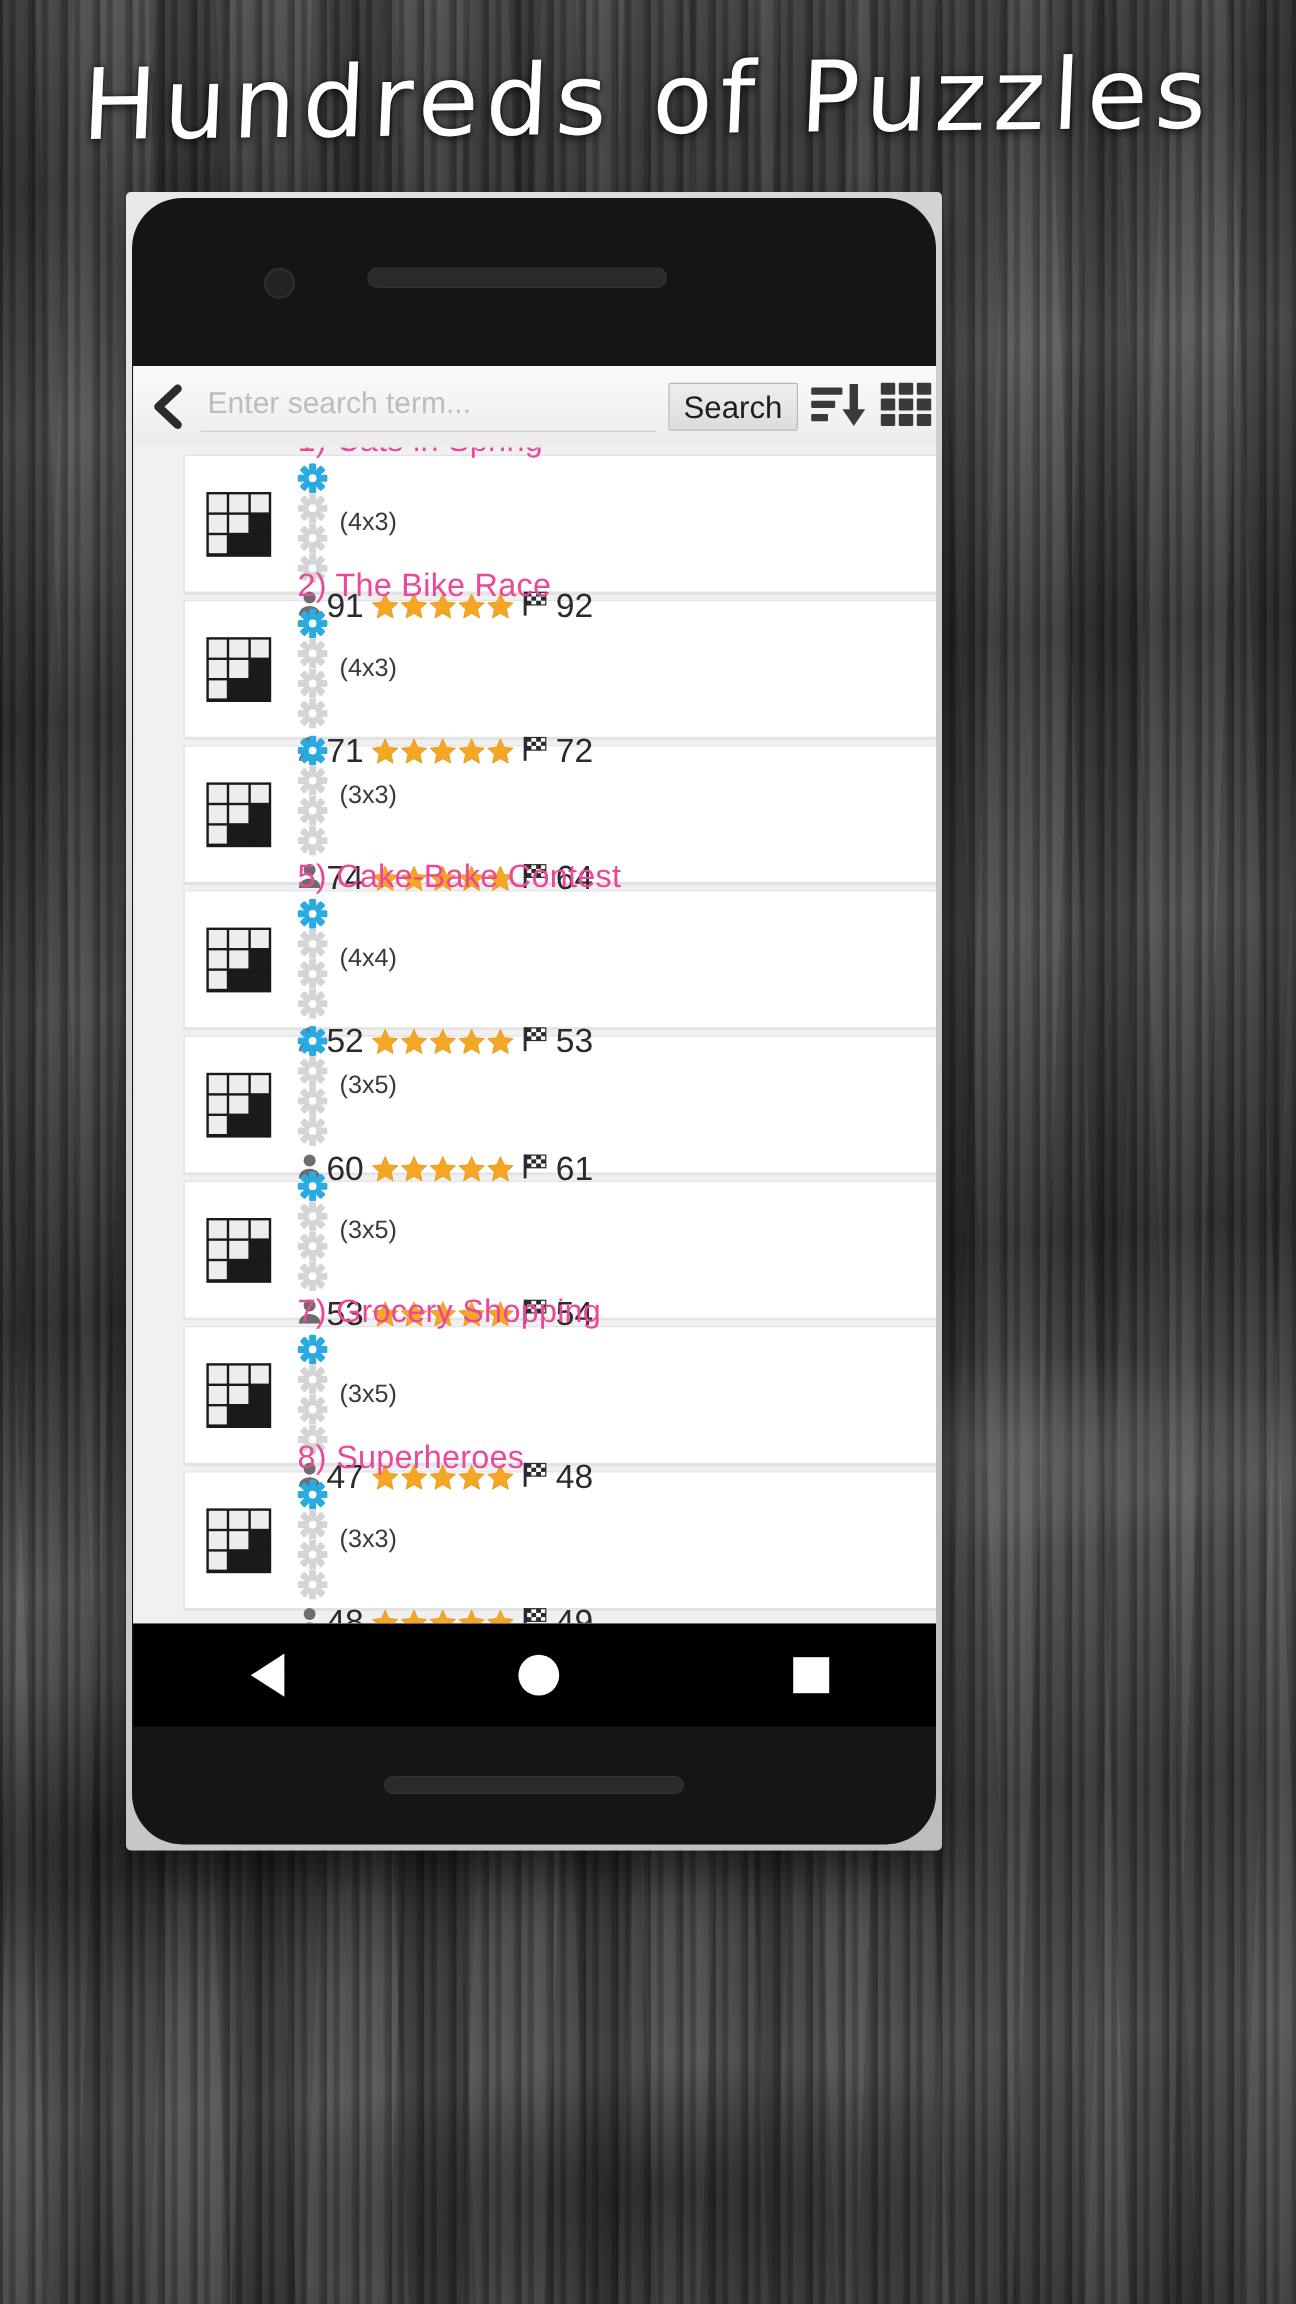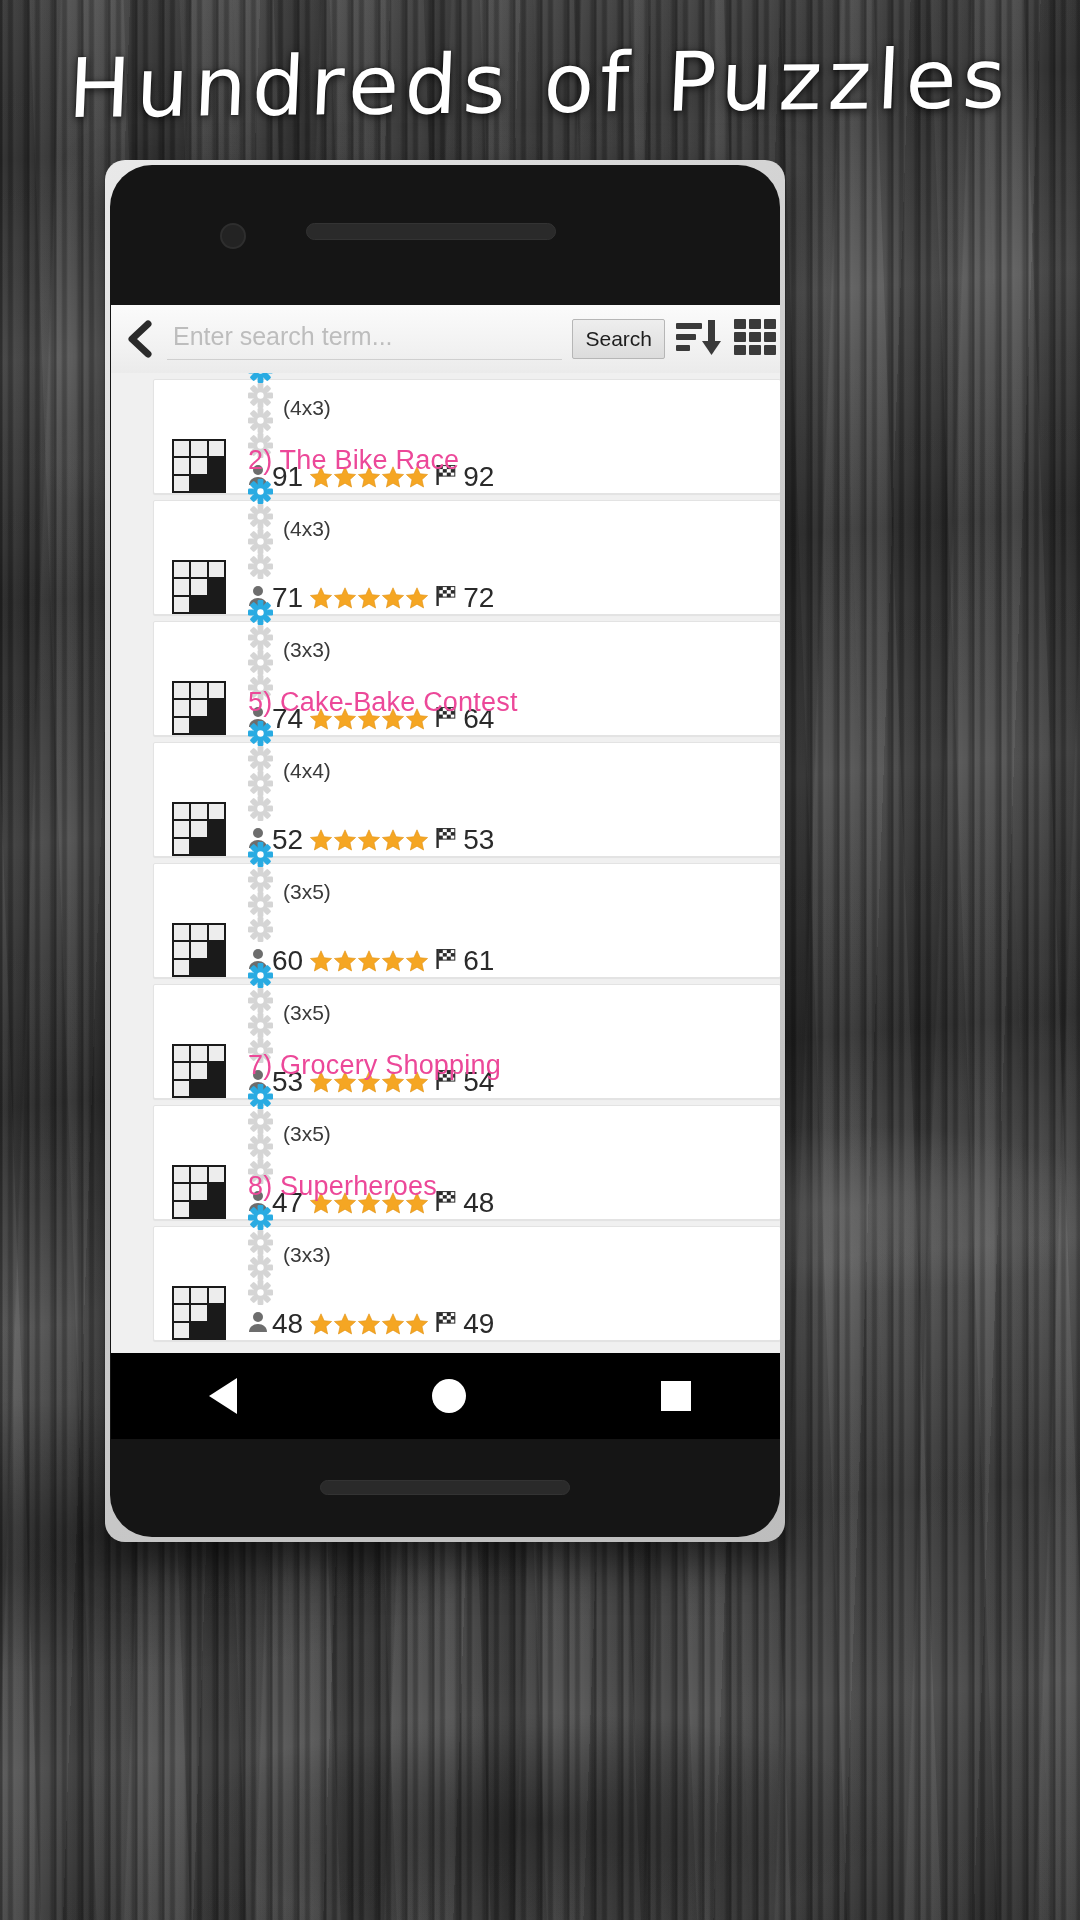--- a/index.html
+++ b/index.html
@@ -53,21 +53,21 @@
     transform:skewX(-3deg) rotate(-0.6deg);
     white-space:nowrap;
   }
 
   
   #phone {
     position:absolute;
     left:105px; top:160px;
     width:680px; height:1382px;
     background:linear-gradient(135deg,#e9e9e9,#cfcfcf 40%,#bdbdbd);
-    border-radius:20px;
+    border-radius:4px;
     padding:5px;
     box-shadow:0 18px 46px rgba(0,0,0,.6);
   }
   #phone-body {
     width:100%; height:100%;
     background:#151515;
     border-radius:42px;
     overflow:hidden;
     position:relative;
   }
@@ -118,21 +118,21 @@
   }
   #search-input::placeholder { color:#bdbdbd; }
   #search-button {
     flex:none;
     height:40px;
     padding:0 12px;
     border:1px solid #b6b6b6;
     border-radius:2px;
     background:linear-gradient(180deg,#eeeeee,#dcdcdc);
     font-family:"Liberation Sans", sans-serif;
-    font-size:21px;
+    font-size:26px;
     color:#1d1d1d;
     cursor:pointer;
     line-height:38px;
   }
   .tool-icon { flex:none; cursor:pointer; }
 
   
   #list {
     height:980px;
     overflow:hidden;
@@ -140,21 +140,21 @@
     position:relative;
     padding:0 0 0 0;
   }
   .row {
     margin:6px 8px 0 42px;
     background:#ffffff;
     border:1px solid #e3e3e3;
     border-radius:2px;
     height:115px;
     display:flex;
-    align-items:flex-end;
+    align-items:center;
     padding:0 0 0 18px;
     box-shadow:0 1px 1px rgba(0,0,0,.06);
   }
   .thumb {
     width:54px; height:54px; flex:none;
     display:grid;
     grid-template-columns:repeat(3,1fr);
     grid-template-rows:repeat(3,1fr);
     gap:2px;
     background:#1a1a1a;

